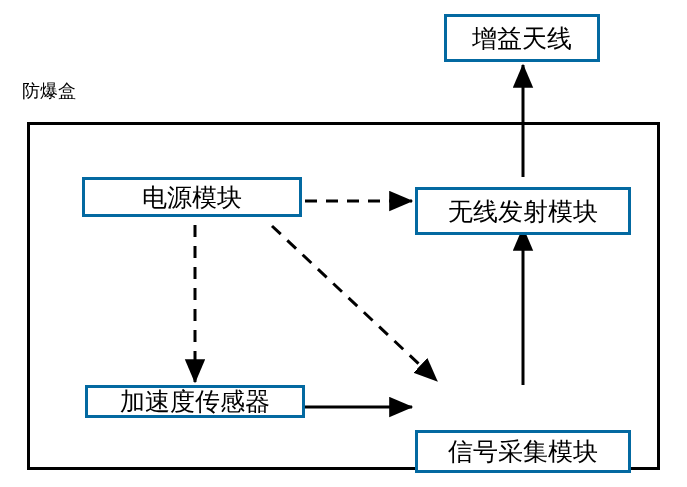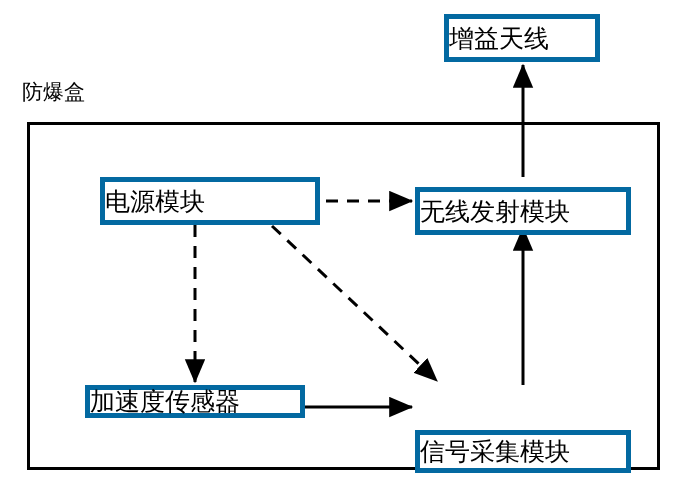--- a/index.html
+++ b/index.html
@@ -20,45 +20,45 @@
   .svg-layer {
     position: absolute;
     left: 0;
     top: 0;
     width: 687px;
     height: 487px;
   }
   .node-box {
     position: absolute;
     box-sizing: border-box;
-    border: 5px solid #0369a1;
+    border: 3px solid #0369a1;
     background: #ffffff;
     display: flex;
     align-items: center;
-    justify-content: flex-start;
+    justify-content: center;
     color: #000000;
     font-family: "DejaVu Sans", "Liberation Sans", sans-serif;
     font-size: 25px;
     line-height: 1;
     letter-spacing: 0px;
     white-space: nowrap;
     z-index: 3;
   }
   .enclosure {
     position: absolute;
     box-sizing: border-box;
     border: 3px solid #000000;
     background: transparent;
     z-index: 1;
   }
   .enclosure-label {
     position: absolute;
     color: #000000;
     font-family: "DejaVu Sans", "Liberation Sans", sans-serif;
-    font-size: 21px;
+    font-size: 18px;
     line-height: 1;
     white-space: nowrap;
     z-index: 4;
     background: #ffffff;
   }
 </style>
 </head>
 <body>
 
 <div id="diagram-root">
@@ -80,21 +80,21 @@
         <path d="M 305 407 L 412 407" stroke="#000000" stroke-width="3" fill="none" marker-end="url(#arrowhead)"></path>
         <path d="M 523 385 L 523 228" stroke="#000000" stroke-width="3" fill="none" marker-end="url(#arrowhead)"></path>
         <path d="M 523 177 L 523 65" stroke="#000000" stroke-width="3" fill="none" marker-end="url(#arrowhead)"></path>
       </g>
   </svg>
 
   <div class="node-box" id="node-gain-antenna" style="left: 444px; top: 14px; width: 156px; height: 48px;">
     <span>增益天线</span>
   </div>
 
-  <div class="node-box" id="node-power-module" style="left: 100px; top: 177px; width: 220px; height: 48px;">
+  <div class="node-box" id="node-power-module" style="left: 82px; top: 177px; width: 220px; height: 40px;">
     <span>电源模块</span>
   </div>
 
   <div class="node-box" id="node-wireless-transmit-module" style="left: 415px; top: 187px; width: 216px; height: 48px;">
     <span>无线发射模块</span>
   </div>
 
   <div class="node-box" id="node-acceleration-sensor" style="left: 85px; top: 385px; width: 220px; height: 33px;">
     <span>加速度传感器</span>
   </div>

